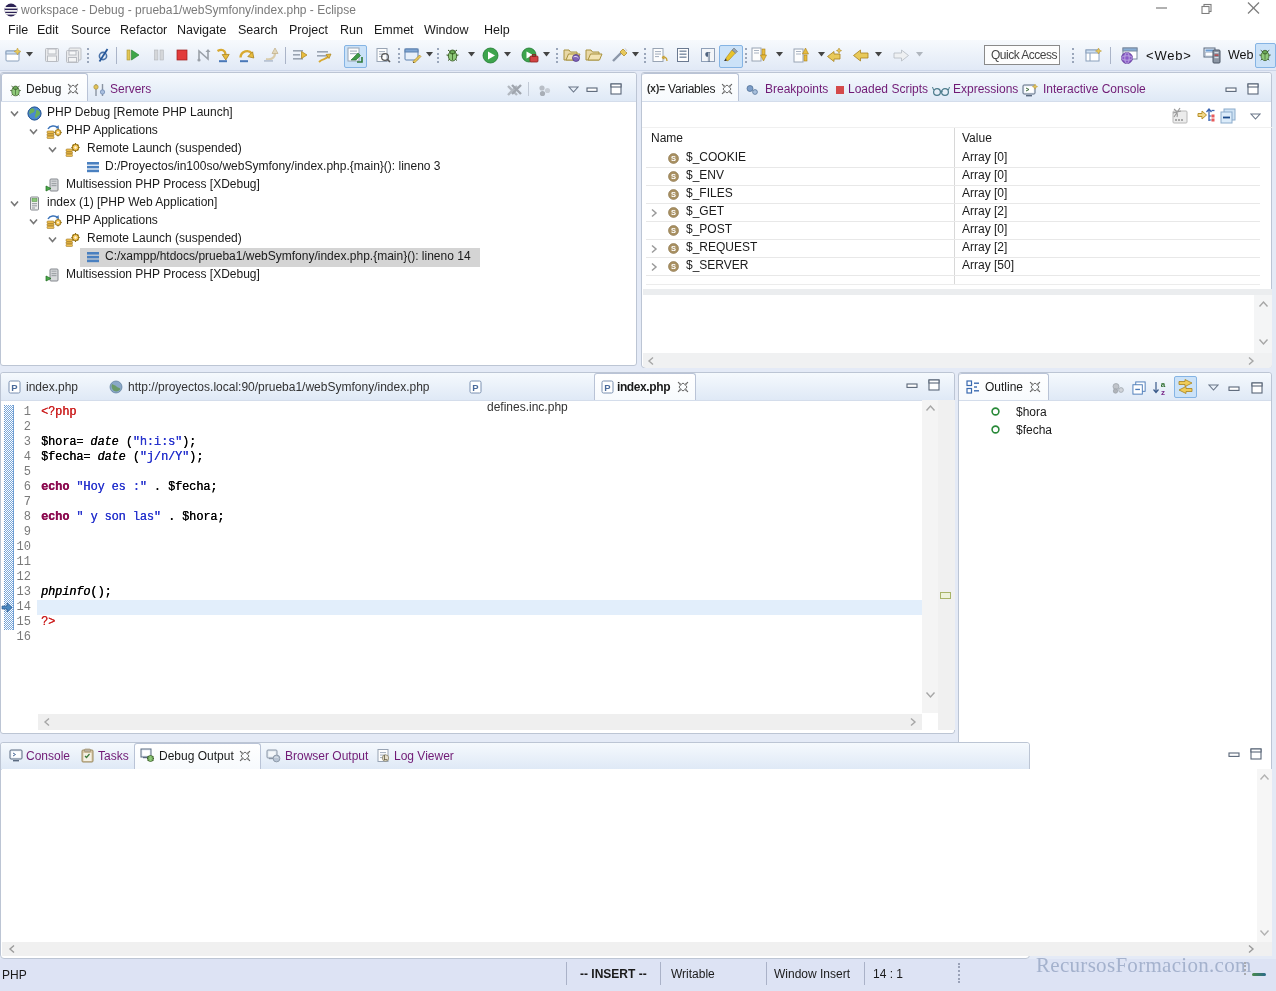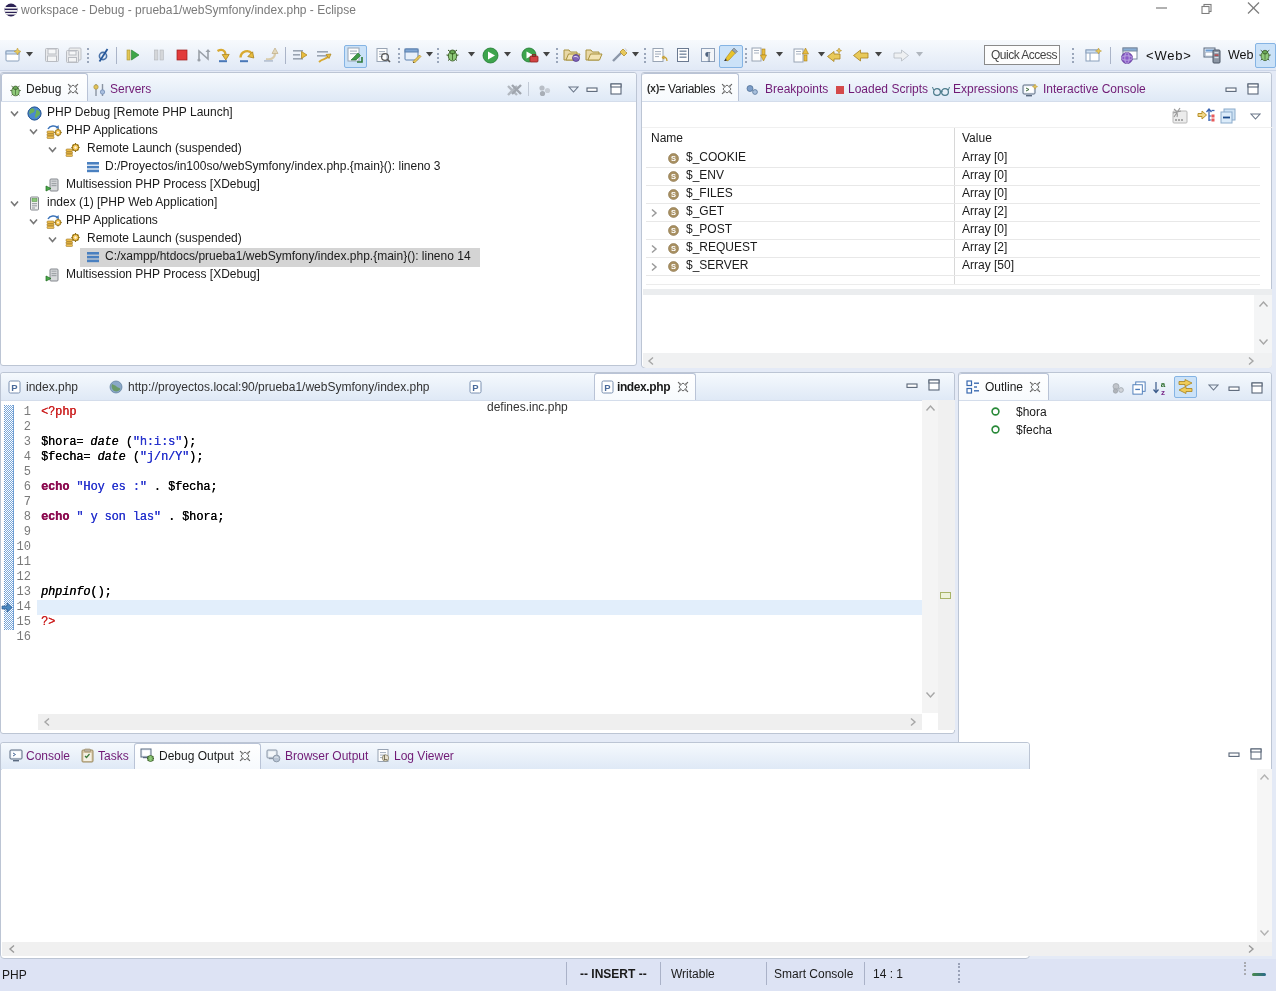--- a/index.html
+++ b/index.html
@@ -35,20 +35,33 @@
 <div class="abs" style="left:21px;top:3px;font-size:12px;color:#7a7a7a;white-space:nowrap;">workspace - Debug - prueba1/webSymfony/index.php - Eclipse</div>
 <svg class="ic" style="left:1154px;top:2px" width="110" height="12" viewBox="0 0 110 12">
       <line x1="2" y1="6" x2="13" y2="6" stroke="#7d7d7d" stroke-width="1.2"></line>
       <rect x="50" y="2.5" width="7" height="7" fill="none" stroke="#7d7d7d" stroke-width="1.1"></rect>
       <rect x="48" y="4.5" width="7" height="7" fill="#fff" stroke="#7d7d7d" stroke-width="1.1"></rect>
       <line x1="94" y1="0.5" x2="105" y2="11.5" stroke="#7d7d7d" stroke-width="1.2"></line>
       <line x1="105" y1="0.5" x2="94" y2="11.5" stroke="#7d7d7d" stroke-width="1.2"></line>
     </svg>
 
 <div class="abs" style="left:0;top:20px;width:1276px;height:20px;background:#ffffff;"></div>
+<div class="abs" style="top:23px;left:0;width:1276px;height:16px;font-size:12.5px;color:#1a1a1a;">
+<span class="abs" style="left:8px;">File</span>
+<span class="abs" style="left:37px;">Edit</span>
+<span class="abs" style="left:71px;">Source</span>
+<span class="abs" style="left:120px;">Refactor</span>
+<span class="abs" style="left:177px;">Navigate</span>
+<span class="abs" style="left:238px;">Search</span>
+<span class="abs" style="left:289px;">Project</span>
+<span class="abs" style="left:340px;">Run</span>
+<span class="abs" style="left:374px;">Emmet</span>
+<span class="abs" style="left:424px;">Window</span>
+<span class="abs" style="left:484px;">Help</span>
+</div>
 
 <div id="toolbar" class="abs" style="left:0;top:40px;width:1276px;height:31px;background:linear-gradient(#f7fafd,#e1e9f6);border-bottom:1px solid #ccd6e8;box-sizing:border-box;">
 
 <svg class="ic" style="left:5px;top:7px" width="17" height="17" viewBox="0 0 17 17">
         <rect x="1" y="4" width="13" height="10" rx="1" fill="#fff" stroke="#8aa0bc"></rect>
         <rect x="1" y="4" width="13" height="3" fill="#cfe0f2" stroke="#8aa0bc"></rect>
         <path d="M12.5 1 L13.6 3.4 L16 4.5 L13.6 5.6 L12.5 8 L11.4 5.6 L9 4.5 L11.4 3.4 Z" fill="#e8c95a" stroke="#b89530" stroke-width=".5"></path>
       </svg>
 <svg class="ic" style="left:26px;top:12px" width="7" height="5">
         <path d="M0 0 L7 0 L3.5 4.5 Z" fill="#444"></path>
@@ -859,19 +872,20 @@
     </svg>
 </div>
 
 <div id="statusbar" class="abs" style="left:0;top:959px;width:1276px;height:32px;background:#dde3f4;">
 <div class="abs t12" style="left:2px;top:9px;">PHP</div>
 <div class="vline" style="left:566px;top:3px;height:23px;background:#aab2c8;"></div>
 <div class="abs t12" style="left:580px;top:8px;font-weight:bold;">-- INSERT --</div>
 <div class="vline" style="left:660px;top:3px;height:23px;background:#aab2c8;"></div>
 <div class="abs t12" style="left:671px;top:8px;">Writable</div>
 <div class="vline" style="left:766px;top:3px;height:23px;background:#aab2c8;"></div>
-<div class="abs t12" style="left:774px;top:8px;">Smart Console</div>
+<div class="abs t12" style="left:774px;top:8px;">Window Insert</div>
 <div class="vline" style="left:864px;top:3px;height:23px;background:#aab2c8;"></div>
 <div class="abs t12" style="left:873px;top:8px;">14 : 1</div>
 <div class="abs" style="left:958px;top:4px;height:20px;border-left:2px dotted #9aa2b8;"></div>
+<div class="abs" style="left:1036px;top:-6px;font-family:'Liberation Serif',serif;font-size:21px;letter-spacing:.3px;color:rgba(150,165,195,.8);white-space:nowrap;">RecursosFormacion.com</div>
 <div class="abs" style="left:1244px;top:3px;height:13px;border-left:2px dotted #a8aab0;"></div>
 <div class="abs" style="left:1252px;top:14px;width:14px;height:3px;background:linear-gradient(90deg,#4a8a4a,#2a6a8a);border-radius:2px;"></div>
 </div>
 
 </body></html>

